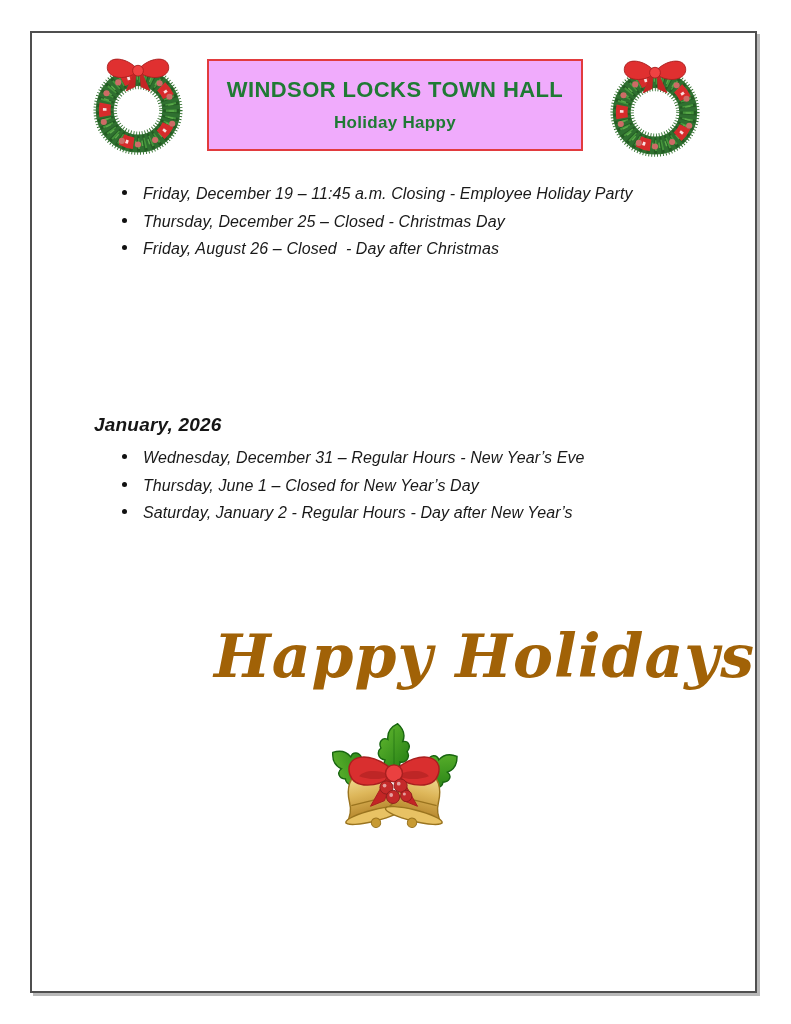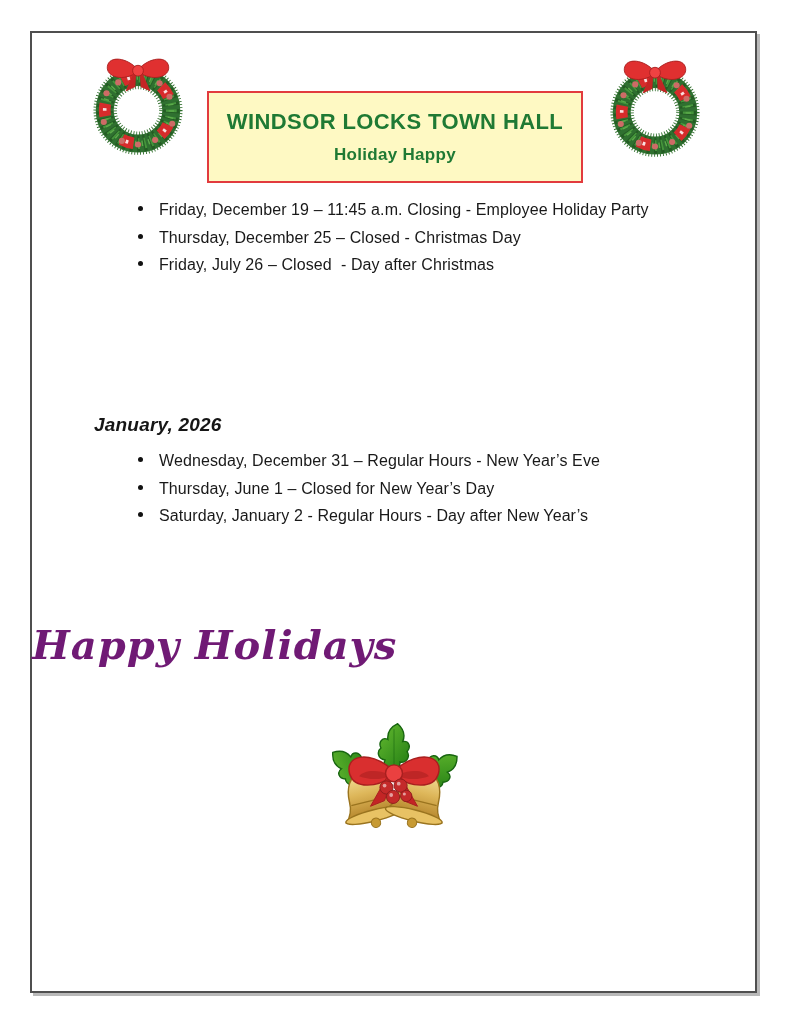--- a/index.html
+++ b/index.html
@@ -17,54 +17,53 @@
     box-shadow: 3px 3px 0 #b9b9b9;
   }
   
   .wreath { position: absolute; width: 108px; height: 118px; }
   .wreath-left  { left: 52px;  top: 12px; }
   .wreath-right { right: 46px; top: 14px; }
   .title-box {
     position: absolute; left: 175px; top: 26px;
     width: 372px; height: 88px;
     border: 2px solid #e23b3e;
-    background: #fef9c3;
+    background: #f0abfc;
     display: flex; flex-direction: column; align-items: center; justify-content: center;
     gap: 10px;
-    margin-top: 32px;
   }
   .title-main {
     color: #1f7a34; font-size: 22px; font-weight: 700; letter-spacing: 0.4px;
   }
   .title-sub {
     color: #1f7a34; font-size: 17px; font-weight: 700; letter-spacing: 0.3px;
   }
   
   .section { position: absolute; left: 62px; right: 36px; }
   .section-december { top: 152px; }
   .section-january  { top: 381px; }
   .section-heading {
     font-size: 19px; font-weight: 700; font-style: italic; color: #161616;
     margin: 0 0 13px 0; letter-spacing: 0.2px;
   }
-  ul.schedule { list-style: none; margin: 16px; padding: 0 0 0 28px; }
+  ul.schedule { list-style: none; margin: 0; padding: 0 0 0 28px; font-style: italic; }
   li.item { display: flex; align-items: baseline; height: 27.5px; }
   .dot {
     width: 5px; height: 5px; border-radius: 50%;
     background: #111; flex: 0 0 auto;
     margin-right: 16px; position: relative; top: -4px;
   }
   .item-text { font-size: 16px; color: #191919; white-space: pre-wrap; letter-spacing: 0.1px; }
   
   .greeting {
     position: absolute; left: 0; right: 0; top: 588px;
-    text-align: left;
+    text-align: right;
     font-family: "DejaVu Serif", serif;
     font-style: italic; font-weight: 700;
-    font-size: 40px; color: #701a75;
+    font-size: 60px; color: #a16207;
     letter-spacing: 1px;
   }
   
   .bells { position: absolute; left: 50%; transform: translateX(-50%); top: 686px;
     width: 160px; height: 152px; }
   svg { display: block; }
   .hidden-defs { position: absolute; width: 0; height: 0; overflow: hidden; }
 </style>
 </head>
 <body>
@@ -176,21 +175,21 @@
       <li class="item">
         <span class="dot"></span>
         <span class="item-text">Friday, December 19 – 11:45 a.m. Closing - Employee Holiday Party</span>
       </li>
       <li class="item">
         <span class="dot"></span>
         <span class="item-text">Thursday, December 25 – Closed - Christmas Day</span>
       </li>
       <li class="item">
         <span class="dot"></span>
-        <span class="item-text">Friday, July 26 – Closed  - Day after Christmas</span>
+        <span class="item-text">Friday, August 26 – Closed  - Day after Christmas</span>
       </li>
     </ul>
   </div>
 
   <div class="section section-january">
     <h2 class="section-heading">January, 2026</h2>
     <ul class="schedule">
       <li class="item">
         <span class="dot"></span>
         <span class="item-text">Wednesday, December 31 – Regular Hours - New Year’s Eve</span>

